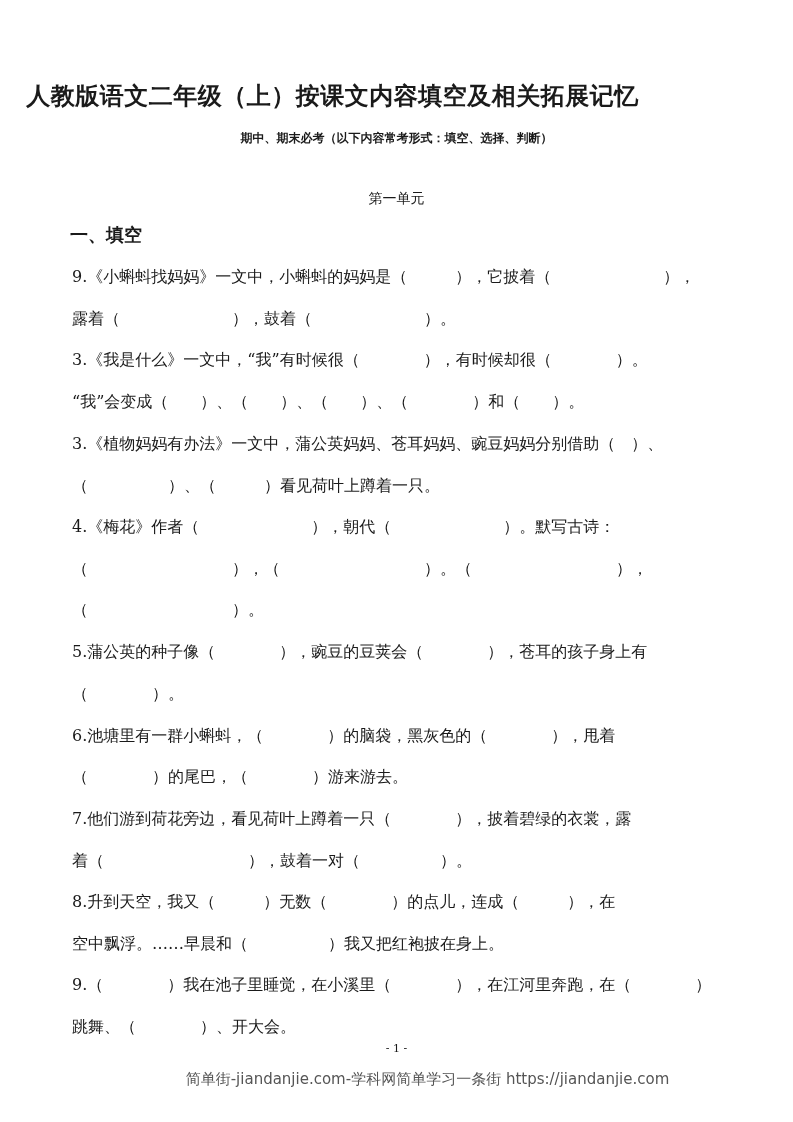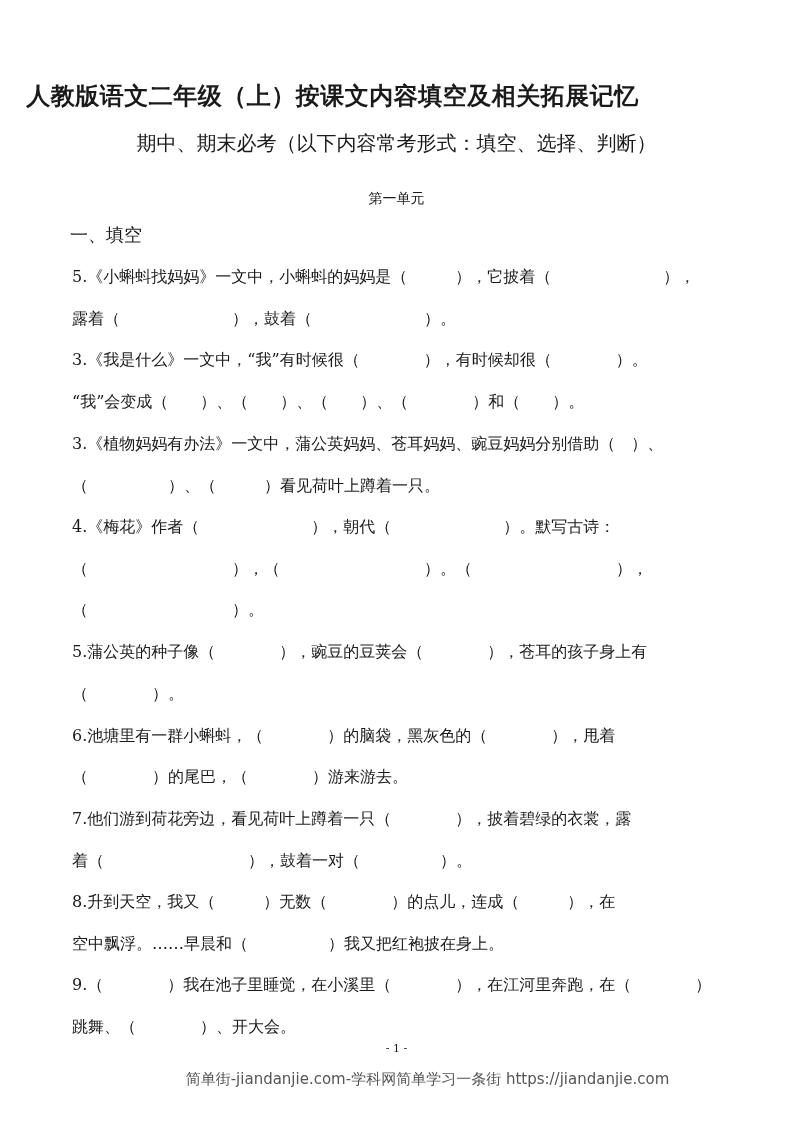--- a/index.html
+++ b/index.html
@@ -6,28 +6,28 @@
     body {
       width: 793px; height: 1122px; background: #ffffff; position: relative; overflow: hidden;
       font-family: "DejaVu Serif", "Liberation Serif", serif; color: #1a1a1a;
     }
     .title {
       position: absolute; left: 0; width: 665px; top: 80px; text-align: center;
       font-size: 24px; font-weight: bold; letter-spacing: 0.5px;
     }
     .subtitle {
       position: absolute; left: 0; width: 793px; top: 130px; text-align: center;
-      font-size: 20px; font-weight: normal;
+      font-size: 12px; font-weight: bold;
     }
     .unit {
       position: absolute; left: 0; width: 793px; top: 190px; text-align: center;
       font-size: 14px; font-weight: normal;
     }
     .section {
-      position: absolute; left: 70px; top: 223px; font-size: 18px; font-weight: normal;
+      position: absolute; left: 70px; top: 223px; font-size: 18px; font-weight: bold;
     }
     .line {
       position: absolute; left: 72px; font-size: 16px; white-space: pre; line-height: 22px;
     }
     .page-num {
       position: absolute; left: 0; width: 793px; top: 1042px; text-align: center; font-size: 11px;
     }
     .footer {
       position: absolute; left: 0; width: 793px; top: 1070px; text-align: center;
       font-family: "DejaVu Sans", "Liberation Sans", sans-serif; font-size: 15px; color: #555555; padding-left: 31px;
@@ -35,21 +35,21 @@
   </style>
 </head>
 <body>
 
 <div>
   <div class="title">人教版语文二年级（上）按课文内容填空及相关拓展记忆</div>
   <div class="subtitle">期中、期末必考（以下内容常考形式：填空、选择、判断）</div>
   <div class="unit">第一单元</div>
   <div class="section">一、填空</div>
 
-  <div class="line" style="top:266px">5.《小蝌蚪找妈妈》一文中，小蝌蚪的妈妈是（　　　），它披着（　　　　　　　），</div>
+  <div class="line" style="top:266px">9.《小蝌蚪找妈妈》一文中，小蝌蚪的妈妈是（　　　），它披着（　　　　　　　），</div>
   <div class="line" style="top:308px">露着（　　　　　　　），鼓着（　　　　　　　）。</div>
   <div class="line" style="top:349px">3.《我是什么》一文中，“我”有时候很（　　　　），有时候却很（　　　　）。</div>
   <div class="line" style="top:391px">“我”会变成（　　）、（　　）、（　　）、（　　　　）和（　　）。</div>
   <div class="line" style="top:433px">3.《植物妈妈有办法》一文中，蒲公英妈妈、苍耳妈妈、豌豆妈妈分别借助（　）、</div>
   <div class="line" style="top:475px">（　　　　　）、（　　　）看见荷叶上蹲着一只。</div>
   <div class="line" style="top:516px">4.《梅花》作者（　　　　　　　），朝代（　　　　　　　）。默写古诗：</div>
   <div class="line" style="top:558px">（　　　　　　　　　），（　　　　　　　　　）。（　　　　　　　　　），</div>
   <div class="line" style="top:599px">（　　　　　　　　　）。</div>
   <div class="line" style="top:641px">5.蒲公英的种子像（　　　　），豌豆的豆荚会（　　　　），苍耳的孩子身上有</div>
   <div class="line" style="top:683px">（　　　　）。</div>

